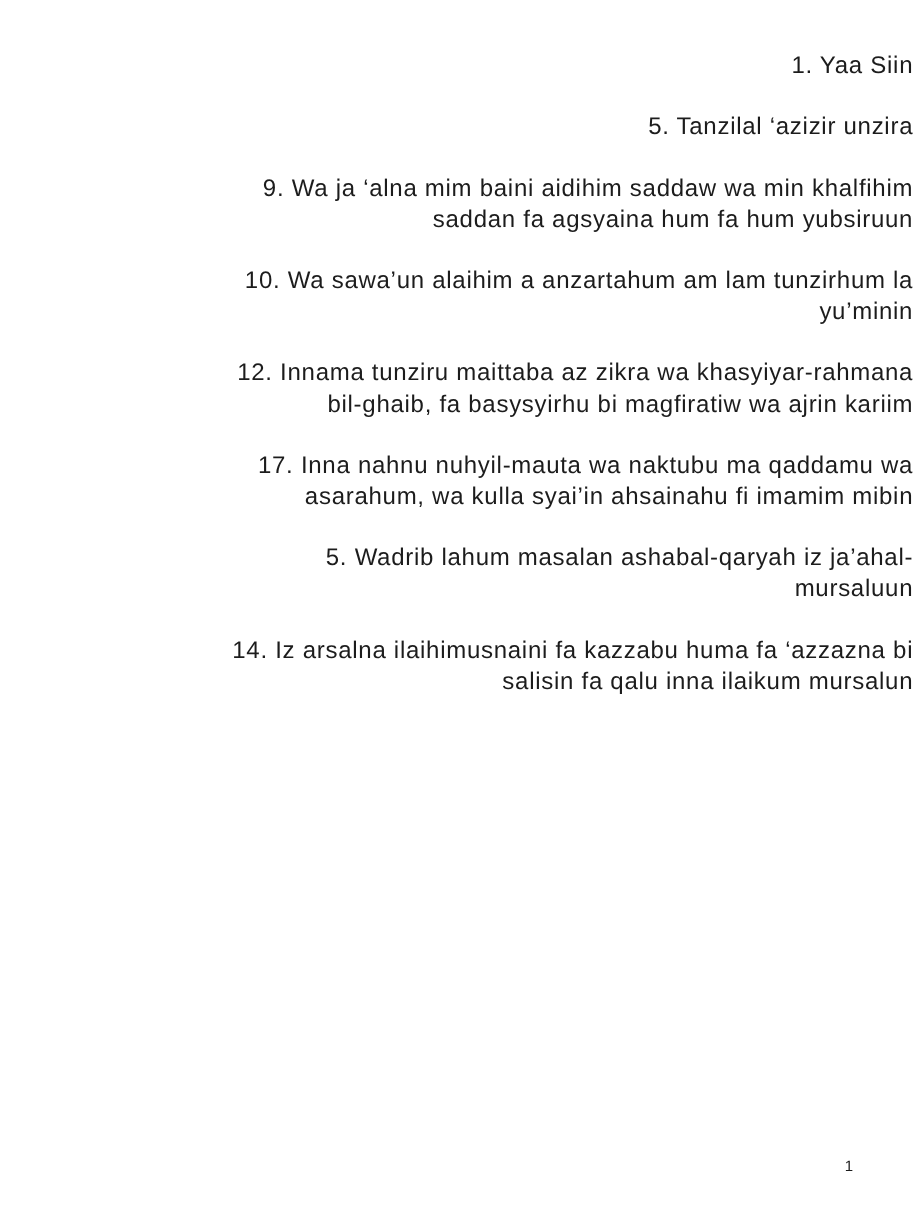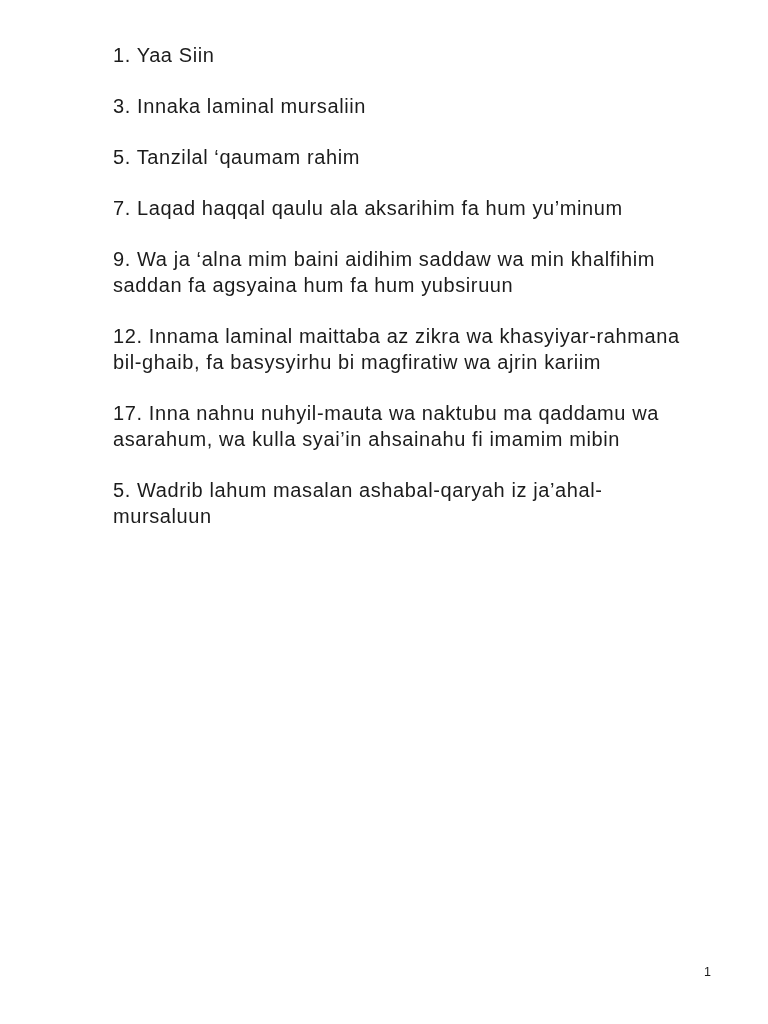--- a/index.html
+++ b/index.html
@@ -1,15 +1,15 @@
 <!DOCTYPE html>
 <html><head>
 <meta charset="utf-8">
 <style>
-  * { box-sizing: border-box; }
+  * { box-sizing: border-box; text-align: right; }
   html, body {
     margin: 0;
     padding: 0;
   }
   body {
     width: 768px;
     height: 1024px;
     background: #ffffff;
     position: relative;
     font-family: "Liberation Sans", sans-serif;
@@ -46,26 +46,28 @@
     line-height: 16px;
     color: #1c1c1c;
   }
 </style>
 </head>
 <body>
 
 <div class="page">
   <div class="verses">
     <p class="verse"><span>1.</span> <span>Yaa Siin</span></p>
-    <p class="verse"><span>3.</span> <span>Innaka laminal mursaliin</span></p>
-    <p class="verse"><span>5.</span> <span>Tanzilal ‘qaumam rahim</span></p>
-    <p class="verse"><span>7.</span> <span>Laqad haqqal qaulu ala aksarihim fa hum yu’minum</span></p>
+    <p class="verse"><span>5.</span> <span>Tanzilal ‘azizir unzira</span></p>
     <p class="verse"><span>9.</span> <span>Wa ja ‘alna mim baini aidihim saddaw wa min khalfihim
 saddan fa agsyaina hum fa hum yubsiruun</span></p>
-    <p class="verse"><span>12.</span> <span>Innama laminal maittaba az zikra wa khasyiyar-rahmana
+    <p class="verse"><span>10.</span> <span>Wa sawa’un alaihim a anzartahum am lam tunzirhum la
+yu’minin</span></p>
+    <p class="verse"><span>12.</span> <span>Innama tunziru maittaba az zikra wa khasyiyar-rahmana
 bil-ghaib, fa basysyirhu bi magfiratiw wa ajrin kariim</span></p>
     <p class="verse"><span>17.</span> <span>Inna nahnu nuhyil-mauta wa naktubu ma qaddamu wa
 asarahum, wa kulla syai’in ahsainahu fi imamim mibin</span></p>
     <p class="verse"><span>5.</span> <span>Wadrib lahum masalan ashabal-qaryah iz ja’ahal-
 mursaluun</span></p>
+    <p class="verse"><span>14.</span> <span>Iz arsalna ilaihimusnaini fa kazzabu huma fa ‘azzazna bi
+salisin fa qalu inna ilaikum mursalun</span></p>
   </div>
   <div class="page-number">1</div>
 </div>
 
 </body></html>

